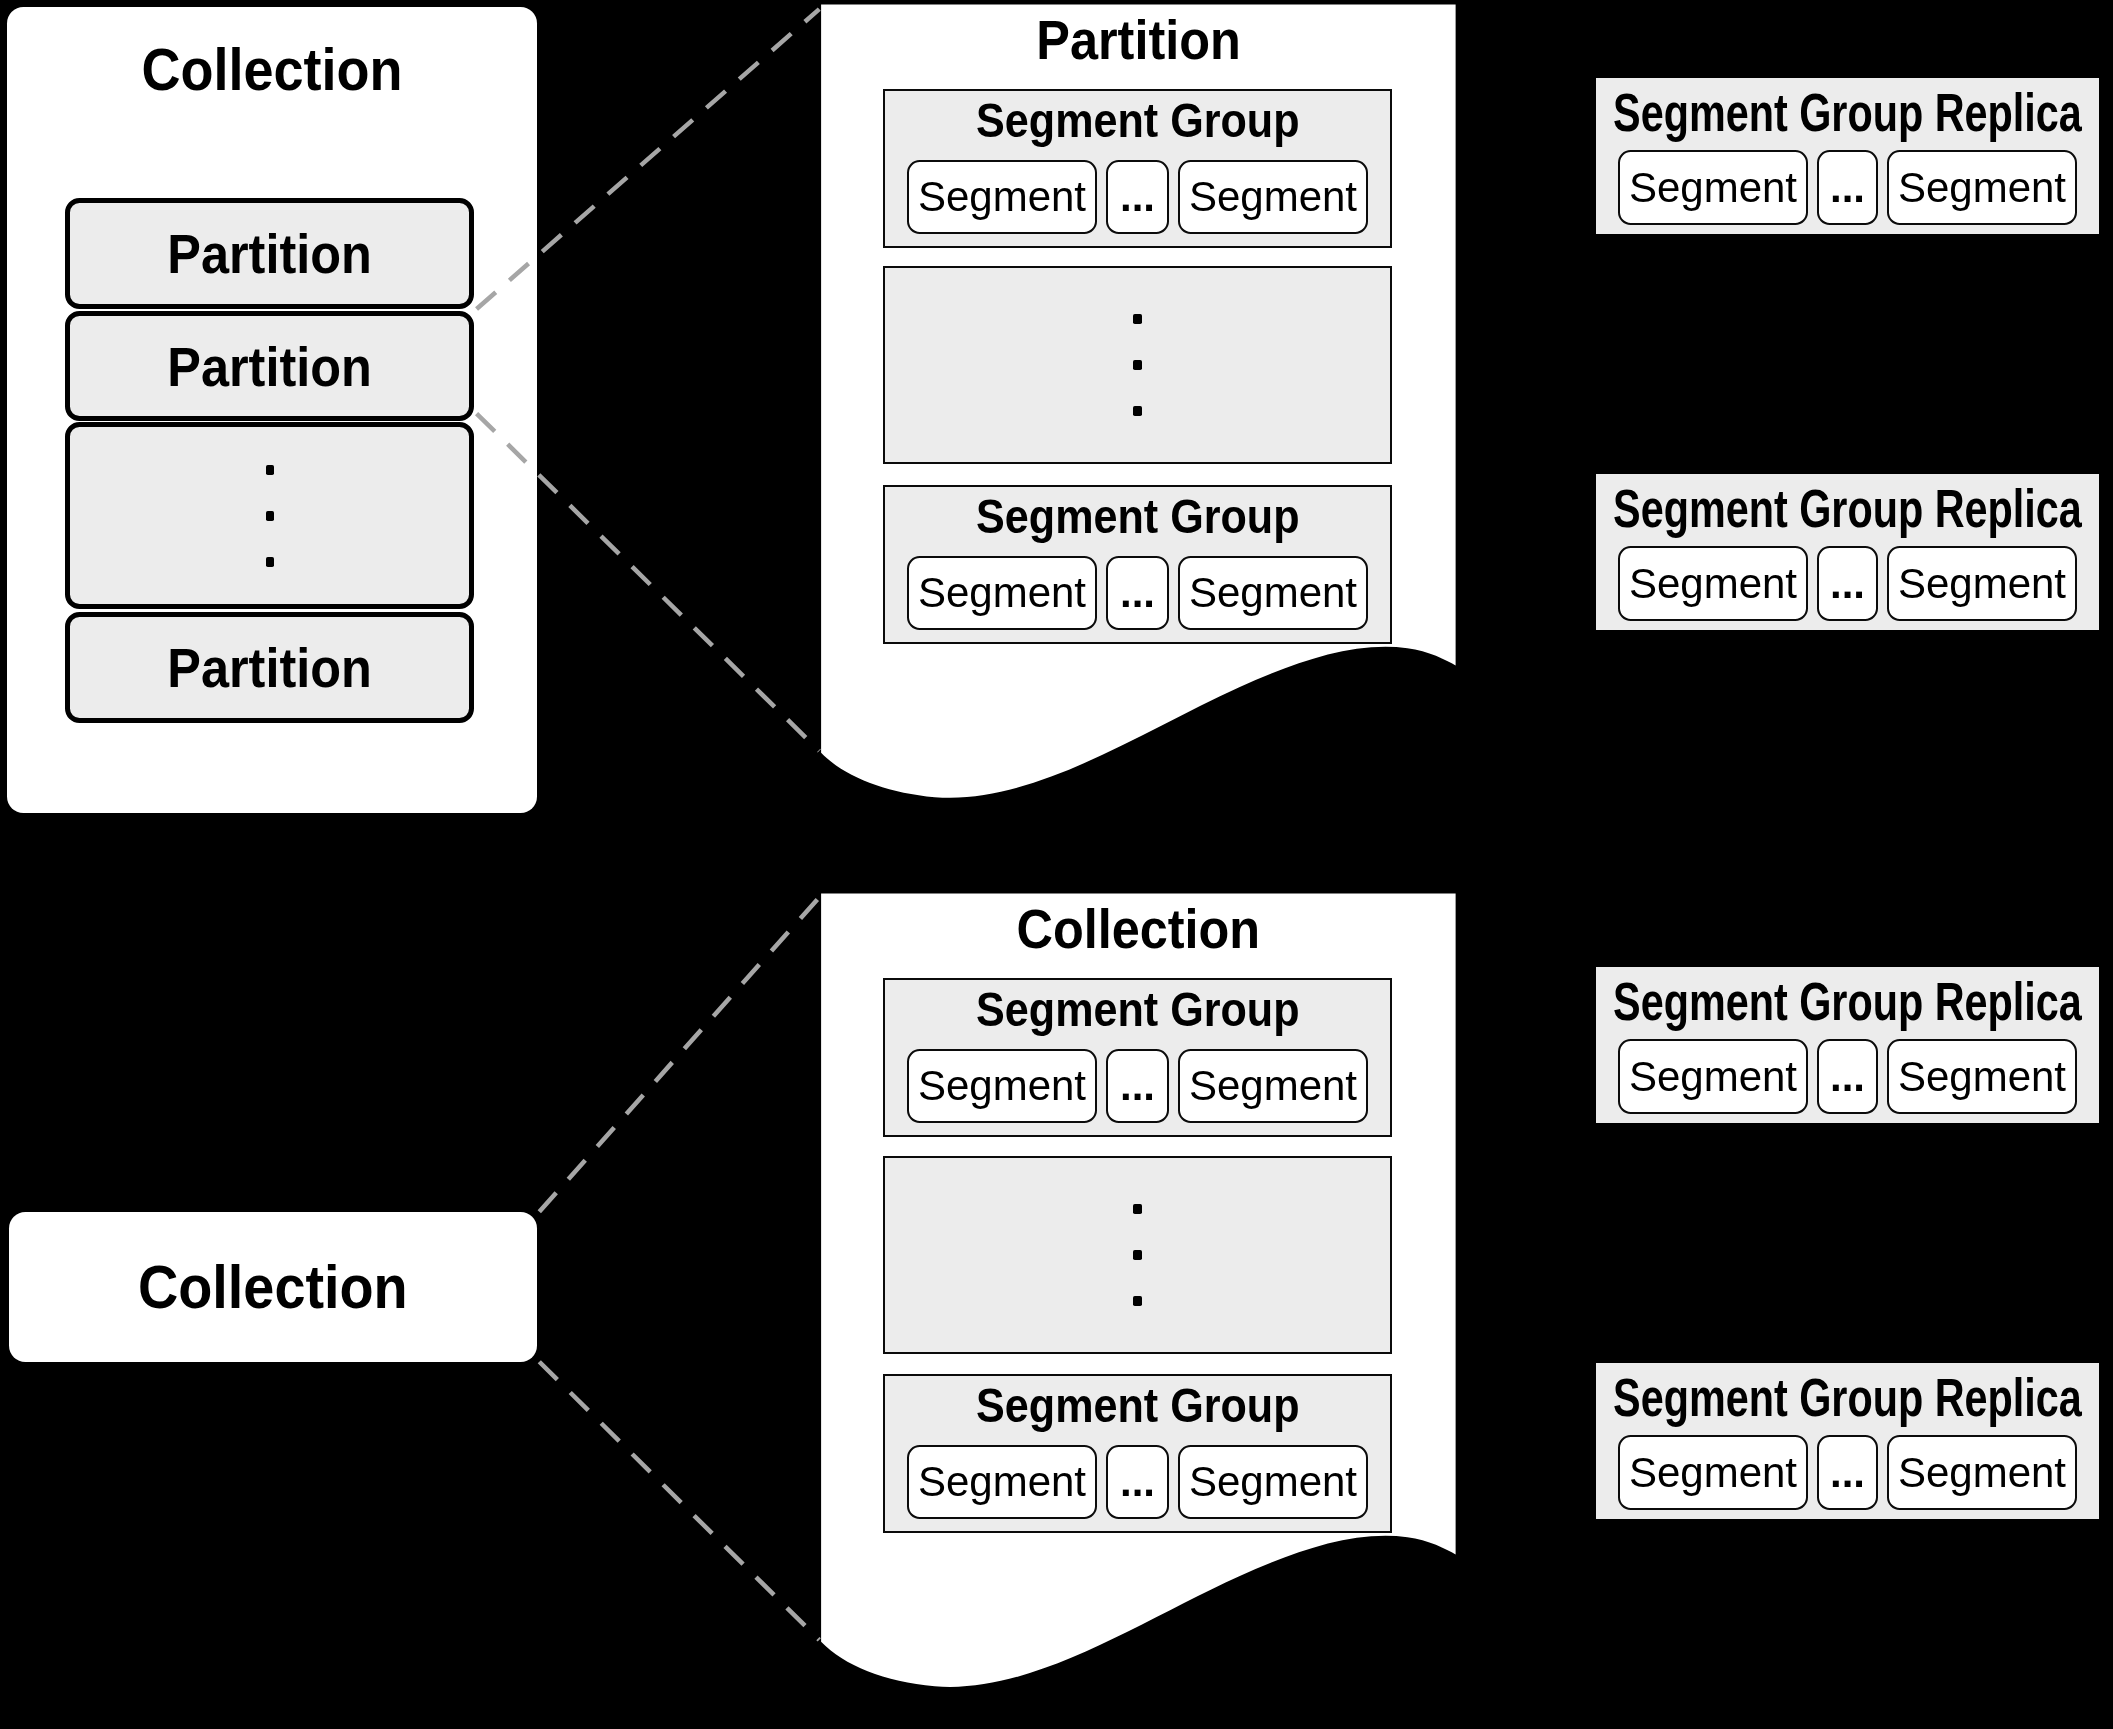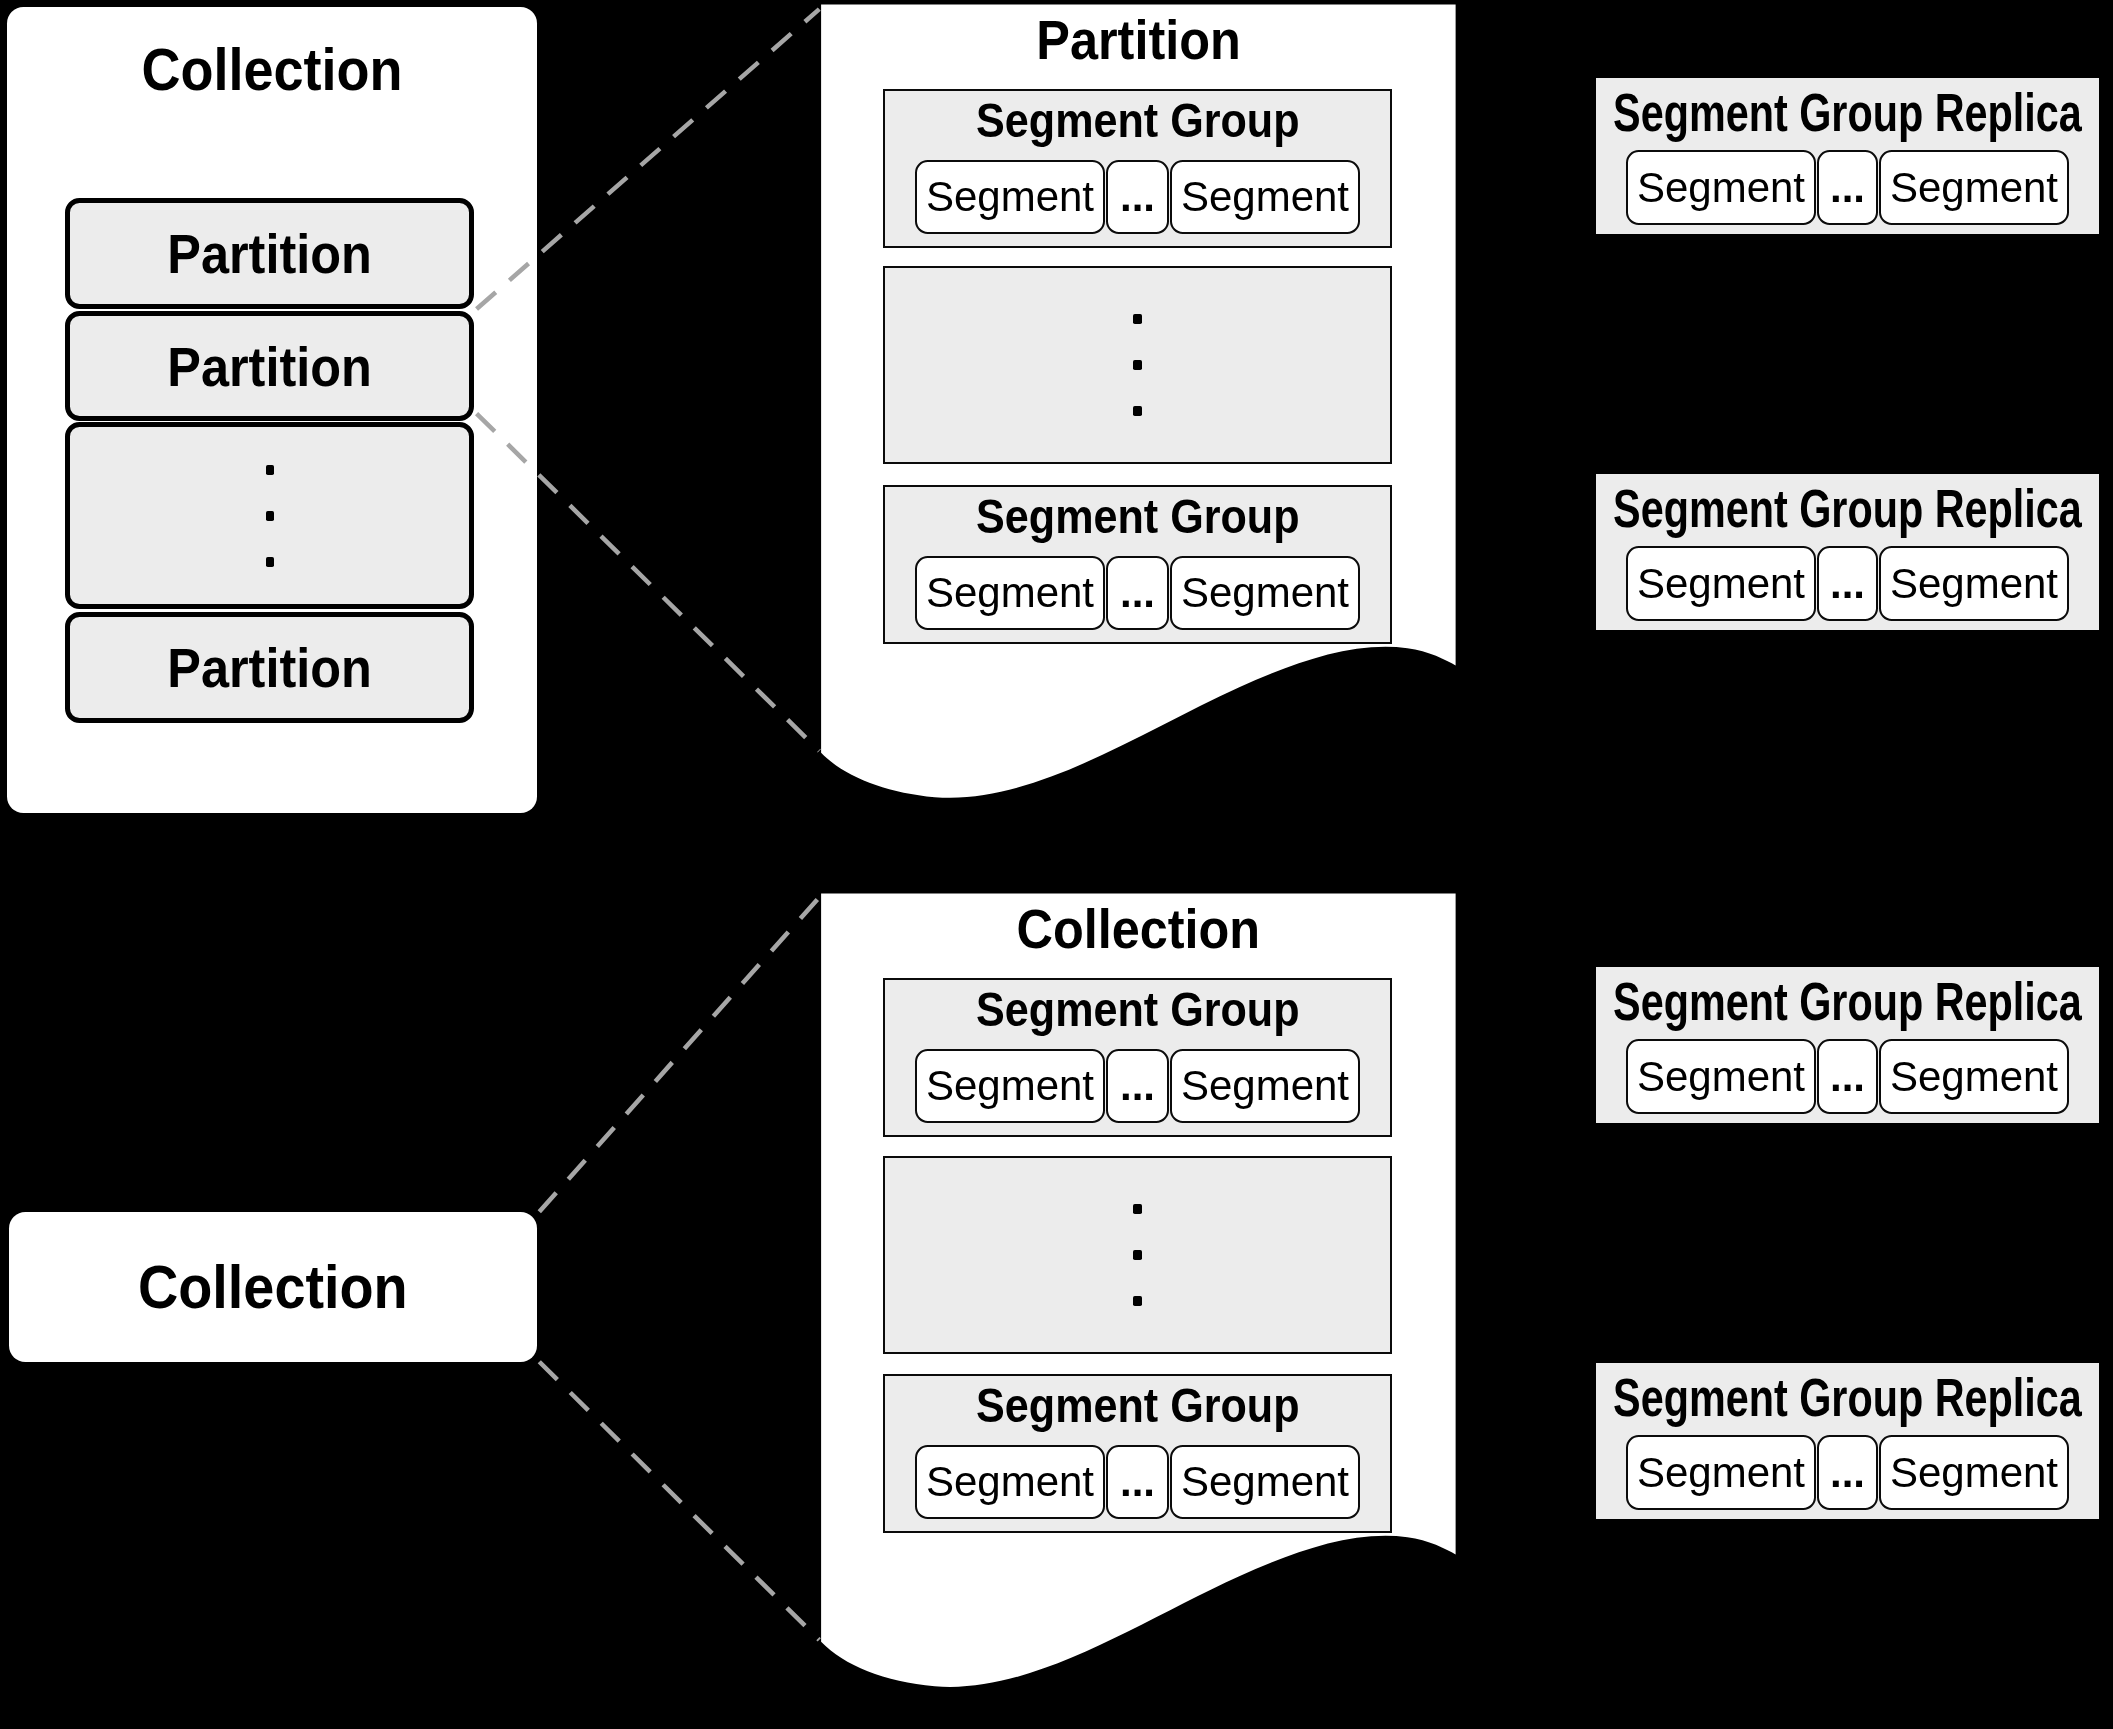--- a/index.html
+++ b/index.html
@@ -22,21 +22,21 @@
     background:#ececec;border:5.5px solid #000;border-radius:14.5px;
     display:flex;align-items:center;justify-content:center;
     font-weight:bold;font-size:56px;white-space:nowrap;
   }
   
   .sg-box{
     background:#ececec;border:2.7px solid #0b0b0b;z-index:2;
     display:flex;flex-direction:column;align-items:center;
   }
   .sg-title{font-weight:bold;font-size:49px;line-height:53px;margin-top:3px;white-space:nowrap;}
-  .seg-row{display:flex;align-items:flex-start;justify-content:center;gap:1px;margin-top:12.7px;}
+  .seg-row{display:flex;align-items:flex-start;justify-content:center;gap:9px;margin-top:12.7px;}
   .seg{
     width:186px;height:70px;background:#fff;border:2.7px solid #0b0b0b;border-radius:12.7px;
     display:flex;align-items:center;justify-content:center;font-size:42px;white-space:nowrap;
   }
   .ell{
     width:59px;height:70px;background:#fff;border:2.7px solid #0b0b0b;border-radius:12.7px;
     display:flex;align-items:center;justify-content:center;font-size:42px;font-weight:bold;
   }
   
   .dots-box{

